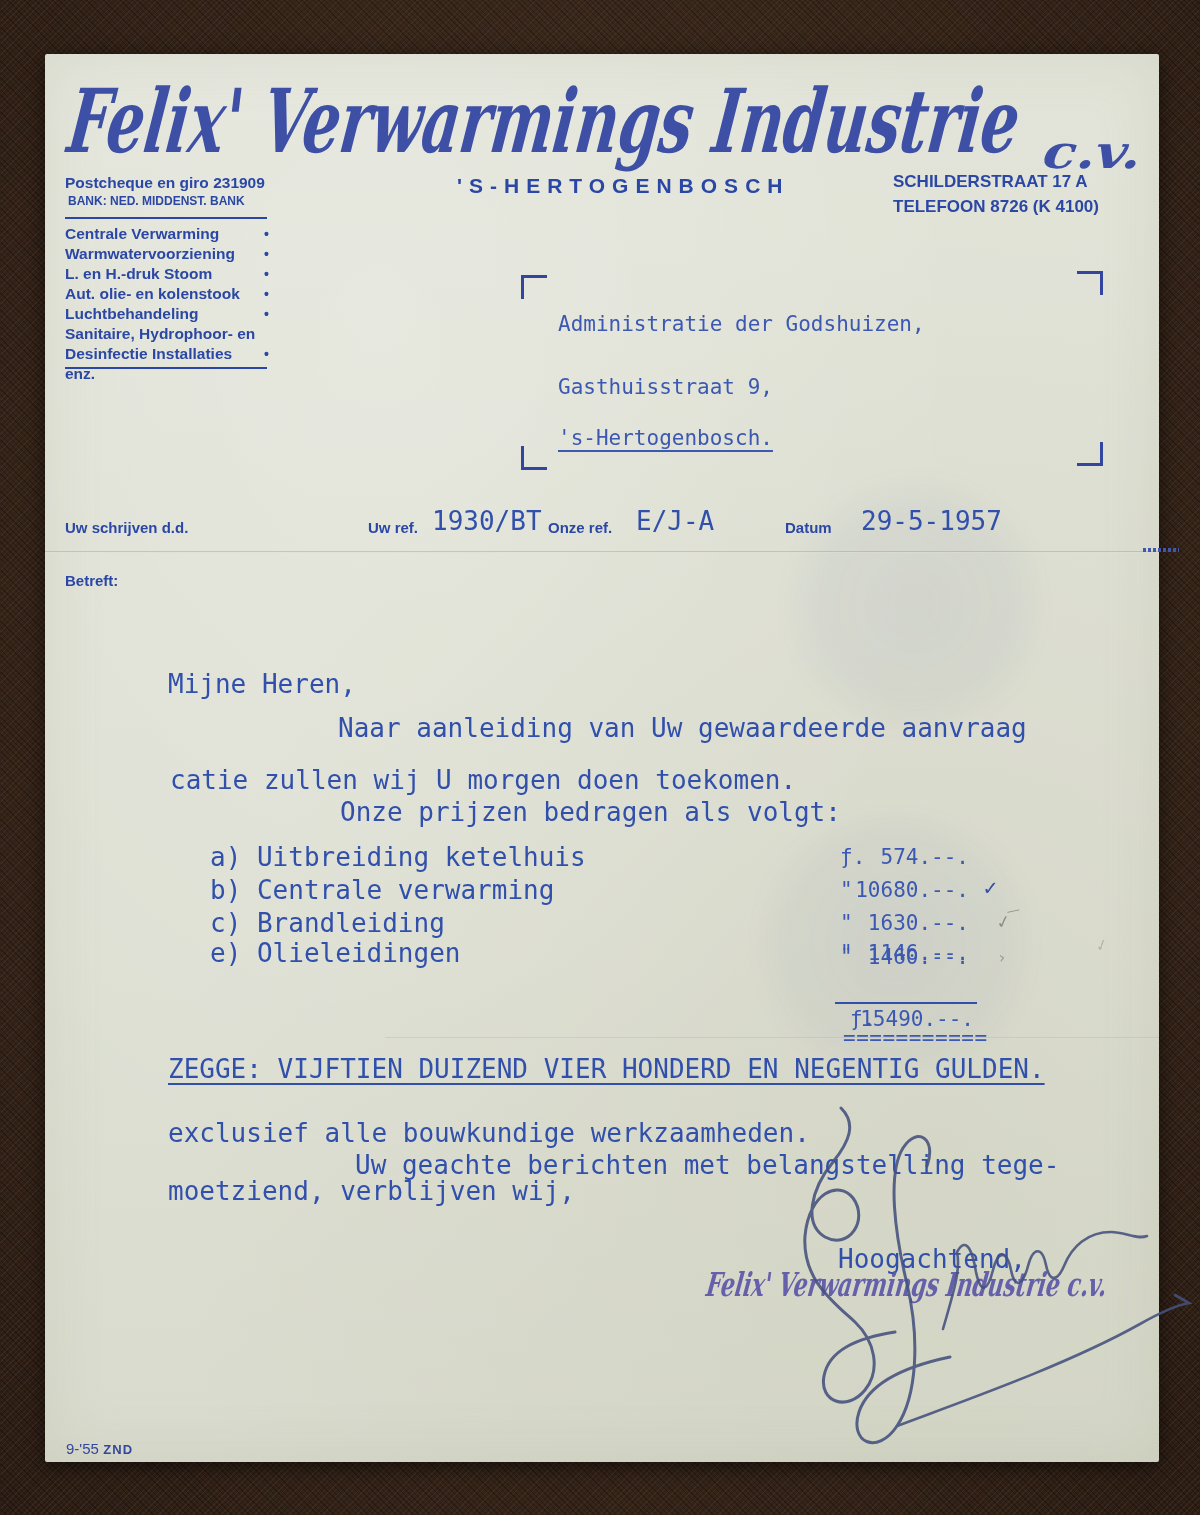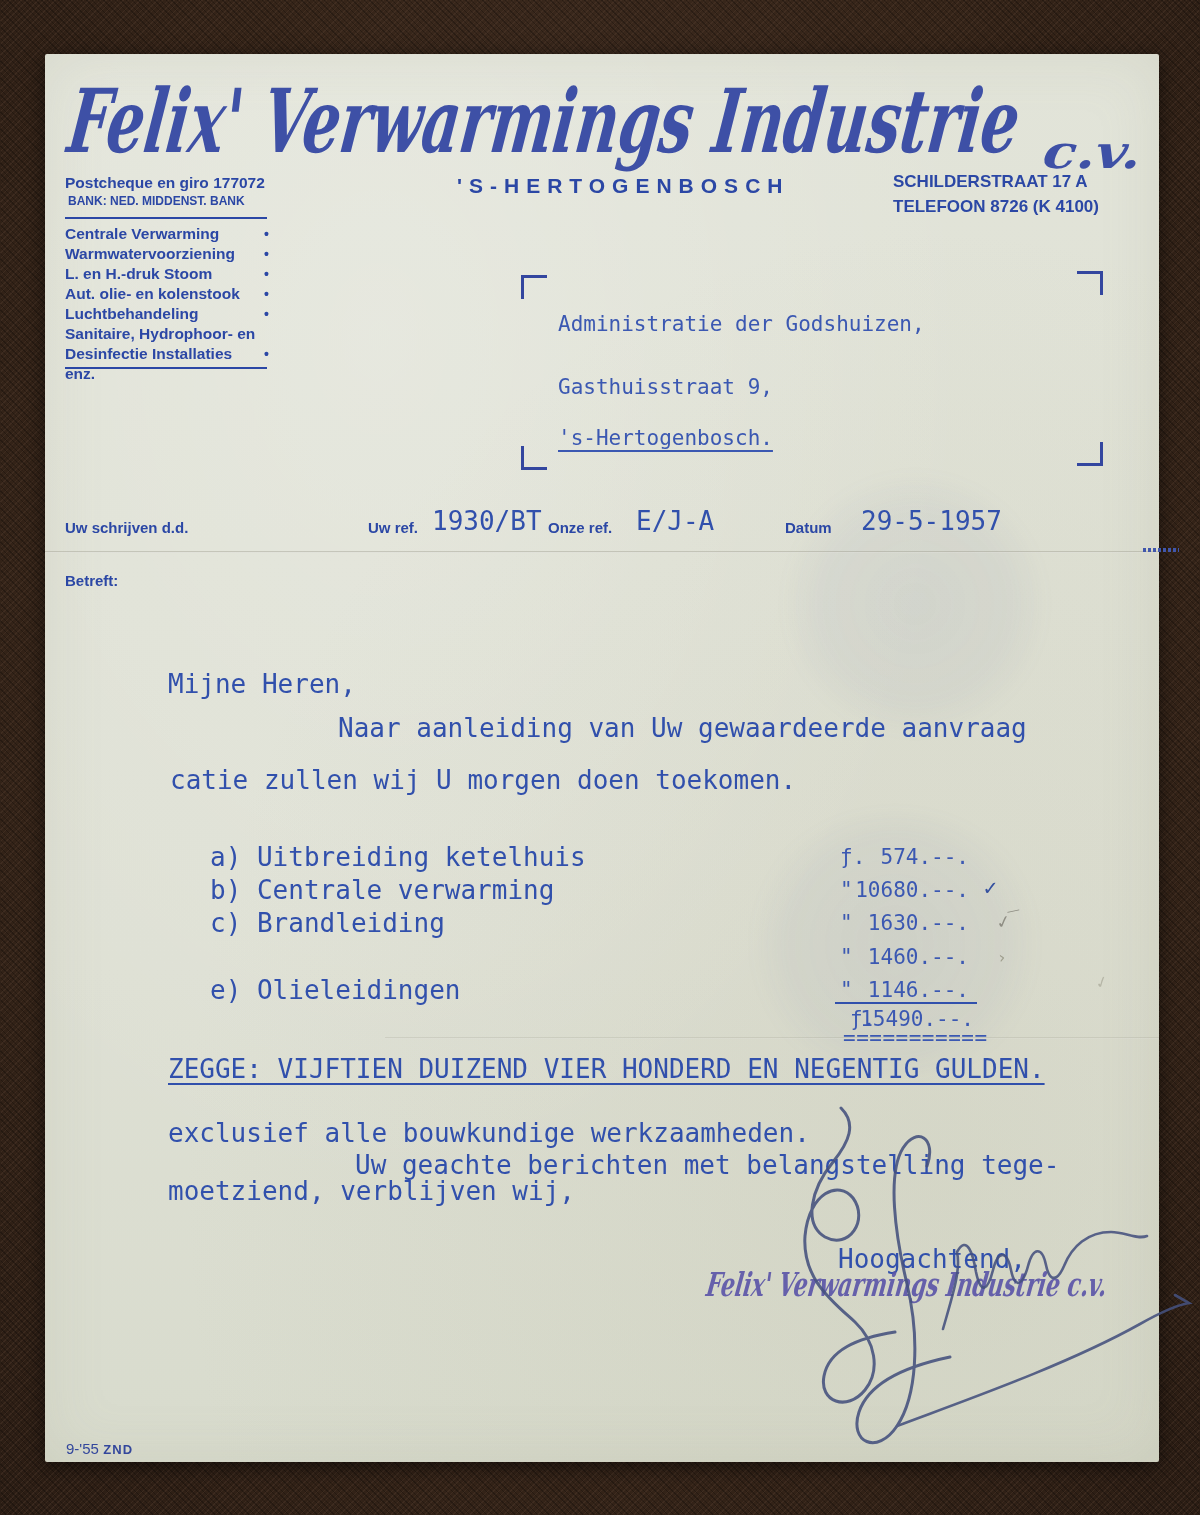--- a/index.html
+++ b/index.html
@@ -66,21 +66,21 @@
     <g transform="skewX(-7)" fill="#3e50a6">
       <text x="22" y="94" font-family="DejaVu Serif, serif" font-style="italic" font-weight="bold" font-size="88" textLength="950" lengthAdjust="spacingAndGlyphs">Felix' Verwarmings Industrie</text>
       <text x="1000" y="110" font-family="DejaVu Serif, serif" font-style="italic" font-weight="bold" font-size="46" textLength="98" lengthAdjust="spacingAndGlyphs">c.v.</text>
     </g>
   </svg>
 
   <div class="abs print" style="left:368px;top:120px;font-size:21px;letter-spacing:7px;margin-left:44px;">'S-HERTOGENBOSCH</div>
   <div class="abs print" style="left:848px;top:118px;font-size:17px;">SCHILDERSTRAAT 17 A</div>
   <div class="abs print" style="left:848px;top:143px;font-size:17px;">TELEFOON 8726 (K 4100)</div>
 
-  <div class="abs print" style="left:20px;top:120px;font-size:15.5px;">Postcheque en giro 177072</div>
+  <div class="abs print" style="left:20px;top:120px;font-size:15.5px;">Postcheque en giro 231909</div>
   <div class="abs print" style="left:23px;top:140px;font-size:12px;">BANK: NED. MIDDENST. BANK</div>
   <div class="rule" style="left:20px;top:163px;width:202px;"></div>
 
   <div class="svc-row print" style="top:170px;">
     <span>Centrale Verwarming</span>
     <span class="svc-bullet">•</span>
   </div>
   <div class="svc-row print" style="top:190px;">
     <span>Warmwatervoorziening</span>
     <span class="svc-bullet">•</span>
@@ -134,20 +134,21 @@
   <div class="abs print" style="left:503px;top:465px;font-size:15px;">Onze ref.</div>
   <div class="abs typed" style="left:591px;top:452px;">E/J-A</div>
   <div class="abs print" style="left:740px;top:465px;font-size:15px;">Datum</div>
   <div class="abs typed" style="left:816px;top:452px;">29-5-1957</div>
 
   <div class="abs print" style="left:20px;top:518px;font-size:15px;">Betreft:</div>
 
   <div class="abs typed" style="left:123px;top:615px;">Mijne Heren,</div>
   <div class="abs typed" style="left:293px;top:659px;">Naar aanleiding van Uw gewaardeerde aanvraag</div>
   <div class="abs typed" style="left:125px;top:711px;">catie zullen wij U morgen doen toekomen.</div>
+  <div class="abs typed" style="left:295px;top:743px;">Onze prijzen bedragen als volgt:</div>
 
   <div class="price-row row-a" style="top:788px;">
     <span class="price-label typed">a) Uitbreiding ketelhuis</span>
     <span class="price-cur typed-sm">ƒ.</span>
     <span class="price-amt typed-sm">574.--.</span>
 
   </div>
   <div class="price-row row-b" style="top:821px;">
     <span class="price-label typed">b) Centrale verwarming</span>
     <span class="price-cur typed-sm">"</span>
@@ -158,21 +159,21 @@
     <span class="price-label typed">c) Brandleiding</span>
     <span class="price-cur typed-sm">"</span>
     <span class="price-amt typed-sm">1630.--.</span>
     <span class="mark">✓‾</span>
   </div>
   <div class="price-row row-d" style="top:888px;">
     <span class="price-cur typed-sm">"</span>
     <span class="price-amt typed-sm">1460.--.</span>
     <span class="mark">›</span>
   </div>
-  <div class="price-row row-e" style="top:921px;">
+  <div class="price-row row-e" style="top:884px;">
     <span class="price-label typed">e) Olieleidingen</span>
     <span class="price-cur typed-sm">"</span>
     <span class="price-amt typed-sm">1146.--.</span>
     <span class="mark">✓</span>
   </div>
 
   <div class="rule" style="left:790px;top:948px;width:142px;background:#3150ac;"></div>
 
   <div class="abs typed-sm" style="left:805px;top:953px;">ƒ.</div>
   <div class="abs typed-sm" style="right:185px;top:953px;">15490.--.</div>

